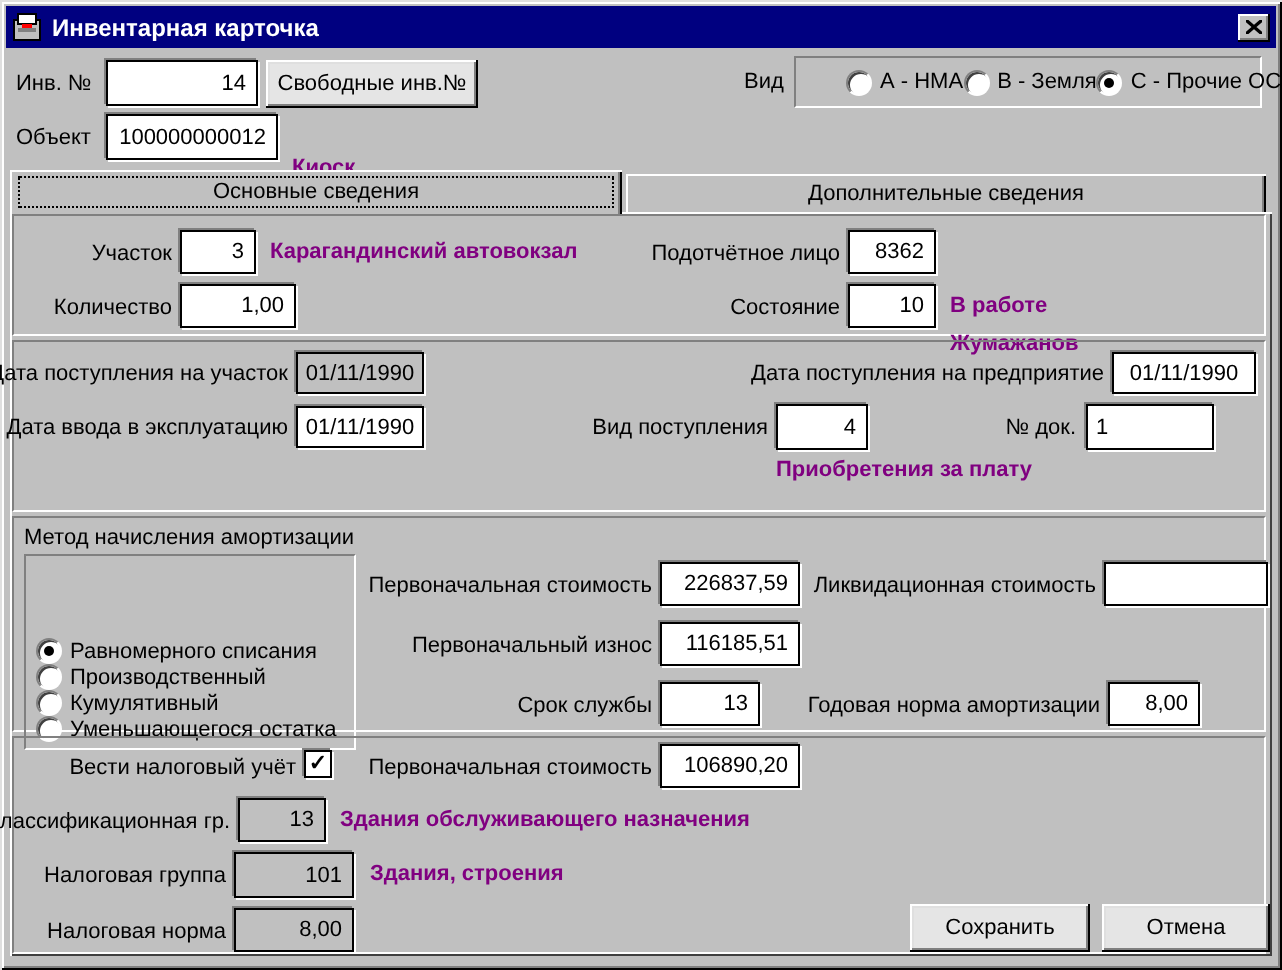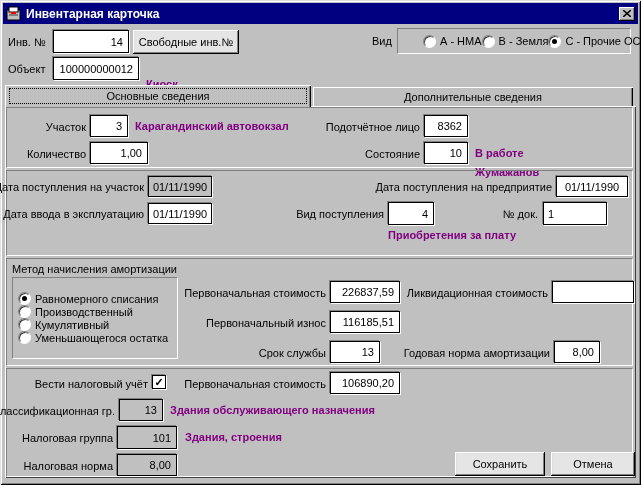--- a/index.html
+++ b/index.html
@@ -49,23 +49,23 @@
   .radio.on::after { content:""; position:absolute; left:3px; top:3px; width:5px; height:5px; border-radius:50%; background:#000; }
 
   .chk { position:absolute; width:14px; height:14px; background:#fff; border:1px solid #000;
     box-shadow:-1px -1px 0 #808080, 1px 1px 0 #fff; display:flex; align-items:center; justify-content:center; }
   .chk.on::after { content:"✓"; font-weight:bold; font-size:11px; line-height:11px; }
 
   .vid-panel { position:absolute; left:397px; top:28px; width:234px; height:26px;
     border:1px solid; border-color:#808080 #fff #fff #808080;
     display:flex; align-items:center; padding:0 25px; justify-content:space-between; }
 
-  .amort-panel { position:absolute; left:12px; top:277px; width:166px; height:82px;
+  .amort-panel { position:absolute; left:12px; top:277px; width:166px; height:98px;
     border:1px solid; border-color:#808080 #fff #fff #808080;
-    display:flex; flex-direction:column; justify-content:center; padding:3px 5px; }
+    display:flex; flex-direction:column; justify-content:flex-end; padding:3px 5px; }
 </style>
 </head>
 <body>
 
 <div class="window">
 
   <div class="titlebar">
     <svg class="win-icon" viewBox="0 0 16 16">
       <rect x="1" y="4" width="13" height="10" fill="#c0c0c0" stroke="#000"></rect>
       <rect x="3" y="1" width="9" height="5" fill="#fff" stroke="#000"></rect>

